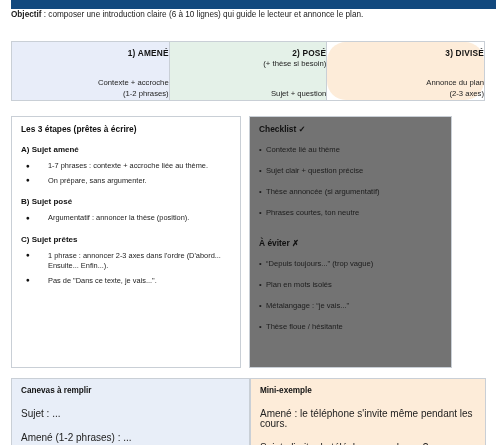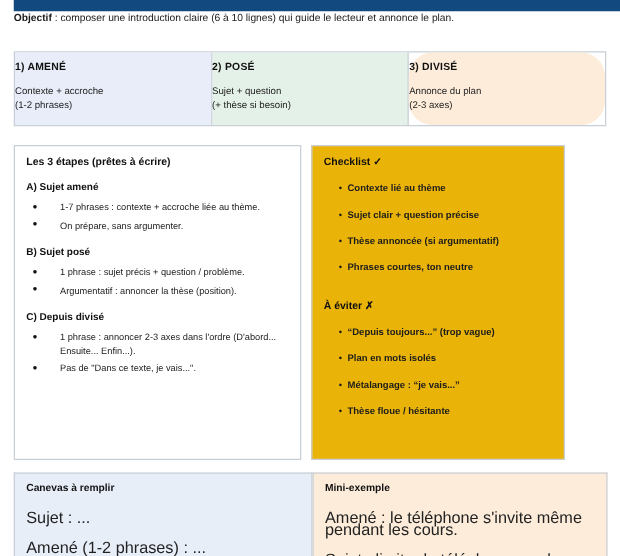--- a/index.html
+++ b/index.html
@@ -47,58 +47,58 @@
     height: 60px;
     display: flex;
     border: 1px solid #c9cfd6;
     box-sizing: border-box;
   }
   .step-col {
     flex: 1 1 0;
     box-sizing: border-box;
     border-right: 1px solid #c9cfd6;
     padding-top: 6px;
-    text-align: left;
+    text-align: right;
   }
   .step-col:last-child { border-right: none; border-radius: 19px; }
   .step-col.c0 { background: #e8edf9; }
   .step-col.c1 { background: #e4f1e8; }
   .step-col.c2 { background: #fdecd9; }
   .step-title {
     font-size: 8.3px;
     font-weight: bold;
     color: #111;
     letter-spacing: 0.2px;
   }
   .step-line {
     font-size: 7.7px;
     color: #222;
     line-height: 11px;
   }
-  .step-line.first { margin-top: 9px; }
+  .step-line.first { margin-top: 19px; }
 
   
   #mid-left {
     position: absolute;
     left: 11px;
     top: 116px;
     width: 230px;
     height: 252px;
     background: #ffffff;
     border: 1px solid #c9cfd6;
     box-sizing: border-box;
     padding: 7px 9px 12px 9px;
   }
   #mid-right {
     position: absolute;
     left: 249px;
     top: 116px;
     width: 203px;
     height: 252px;
-    background: #eab308;
+    background: #737373;
     border: 1px solid #c9cfd6;
     box-sizing: border-box;
     padding: 7px 27px 0 9px;
   }
   .panel-h {
     font-size: 8.4px;
     font-weight: bold;
     color: #111;
   }
   .sub-h {
@@ -123,24 +123,23 @@
   ul.bullets li::before {
     content: "\25CF";
     position: absolute;
     left: 5px;
     top: -0.5px;
     font-size: 6.5px;
     color: #111;
   }
 
   .chk-list {
-    margin: 12px;
+    margin: 0;
     padding: 0;
     list-style: none;
-    font-weight: bold;
   }
   .chk-list li {
     font-size: 7.6px;
     line-height: 10px;
     color: #1c1c1c;
     margin-top: 11px;
     padding-left: 7px;
     position: relative;
   }
   .chk-list li::before {
@@ -175,21 +174,21 @@
     border-bottom: none;
     box-sizing: border-box;
     padding: 7px 9px 0 9px;
   }
   .bot-h {
     font-size: 8.2px;
     font-weight: bold;
     color: #111;
   }
   .bot-line {
-    font-size: 13px;
+    font-size: 10px;
     color: #222;
     margin-top: 14px;
     line-height: 10px;
   }
 </style>
 </head>
 <body>
 
 <div id="top-bar"></div>
 
@@ -198,46 +197,45 @@
 </div>
 
 <div id="steps">
   <div class="step-col c0">
     <div class="step-title">1) AMENÉ</div>
     <div class="step-line first">Contexte + accroche</div>
     <div class="step-line">(1-2 phrases)</div>
   </div>
   <div class="step-col c1">
     <div class="step-title">2) POSÉ</div>
+    <div class="step-line">(+ thèse si besoin)</div>
     <div class="step-line first">Sujet + question</div>
-    <div class="step-line">(+ thèse si besoin)</div>
   </div>
   <div class="step-col c2">
     <div class="step-title">3) DIVISÉ</div>
     <div class="step-line first">Annonce du plan</div>
     <div class="step-line">(2-3 axes)</div>
   </div>
 </div>
 
 <div id="mid-left">
   <div class="panel-h">Les 3 étapes (prêtes à écrire)</div>
 
   <div class="sub-h">A) Sujet amené</div>
   <ul class="bullets">
     <li>1-7 phrases : contexte + accroche liée au thème.</li>
     <li>On prépare, sans argumenter.</li>
   </ul>
 
   <div class="sub-h">B) Sujet posé</div>
   <ul class="bullets">
-    <li>1 phrase : sujet précis + question / problème.</li>
     <li>Argumentatif : annoncer la thèse (position).</li>
   </ul>
 
-  <div class="sub-h">C) Depuis divisé</div>
+  <div class="sub-h">C) Sujet prêtes</div>
   <ul class="bullets">
     <li>1 phrase : annoncer 2-3 axes dans l'ordre (D'abord... Ensuite... Enfin...).</li>
     <li>Pas de "Dans ce texte, je vais...".</li>
   </ul>
 </div>
 
 <div id="mid-right">
   <div class="panel-h">Checklist ✓</div>
   <ul class="chk-list">
     <li>Contexte lié au thème</li>

